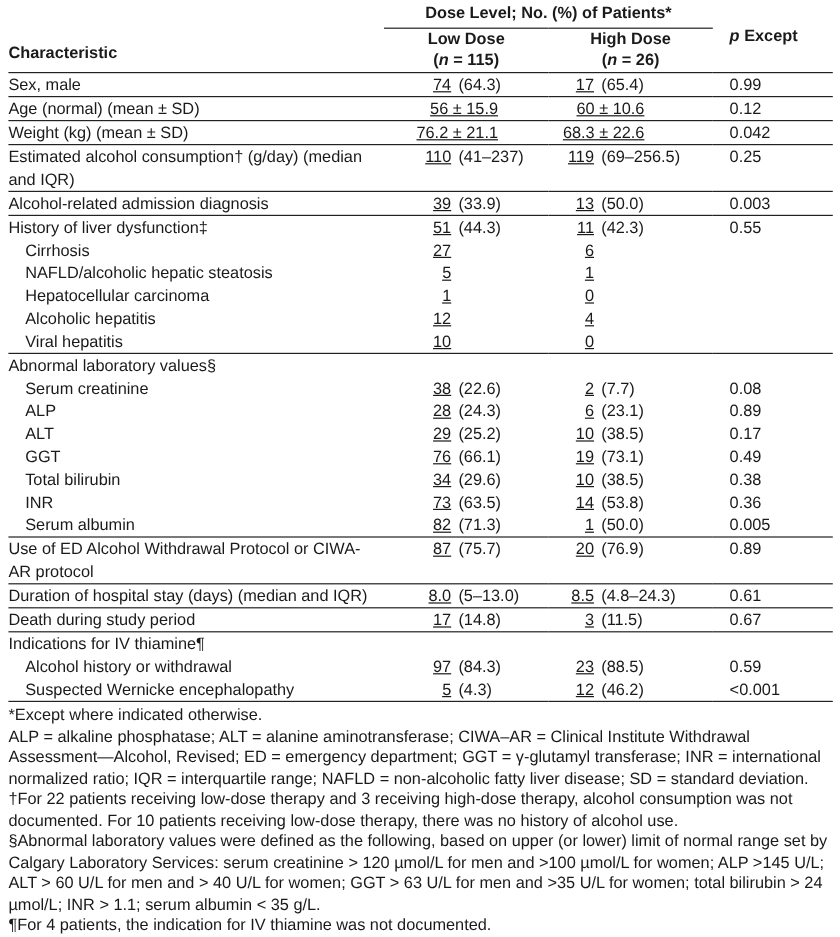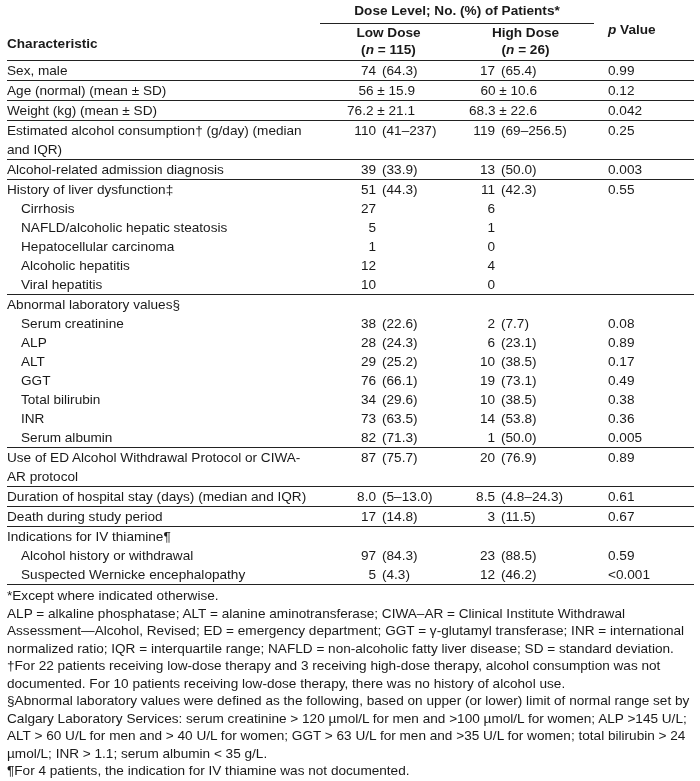--- a/index.html
+++ b/index.html
@@ -19,21 +19,21 @@
     .hdr-top th { padding-top: 2px; padding-bottom: 4px; }
     .hdr-top th.span { border-bottom: 1px solid #222; text-align: center; }
     .hdr-char { text-align: left; vertical-align: bottom; padding-bottom: 8px !important; }
     .hdr-p { text-align: left; vertical-align: middle; padding-left: 14px !important; }
     .hdr-sub th { text-align: center; padding-bottom: 2px; }
     .hdr-sub { border-bottom: 1px solid #222; }
     td { padding: 0; vertical-align: top; white-space: nowrap; }
     td.label { text-align: left; white-space: normal; padding-right: 4px; }
     td.label.indent { padding-left: 14px; margin-top: 48px; }
     td.val { text-align: left; }
-    td.val .n { display: inline-block; width: 50px; text-align: right; }
+    td.val .n { display: inline-block; width: 50px; text-align: right; text-decoration: underline; }
     td.val .pct { display: inline-block; padding-left: 6px; }
     td.pv { text-align: left; padding-left: 14px; }
     td.c2v .n { width: 56px; }
     td.c3v .n { width: 38px; }
     tr.grp-end td { border-bottom: 1px solid #222; }
     .it { font-style: italic; }
     .notes { font-size: 13.6px; line-height: 17.5px; padding-top: 2px; }
     .notes p { margin: 0; }
   </style>
 </head>
@@ -44,21 +44,21 @@
     <colgroup>
         <col class="c1">
         <col class="c2">
         <col class="c3">
         <col class="c4">
       </colgroup>
     <thead>
       <tr class="hdr-top">
         <th class="hdr-char" rowspan="2">Characteristic</th>
         <th class="span" colspan="2">Dose Level; No. (%) of Patients*</th>
-        <th class="hdr-p" rowspan="2"><span class="it">p</span><span> Value</span></th>
+        <th class="hdr-p" rowspan="2"><span class="it">p</span><span> Except</span></th>
       </tr>
       <tr class="hdr-sub">
         <th>
           <div>Low Dose</div>
           <div><span>(</span><span class="it">n</span><span> = 115)</span></div>
         </th>
         <th>
           <div>High Dose</div>
           <div><span>(</span><span class="it">n</span><span> = 26)</span></div>
         </th>

